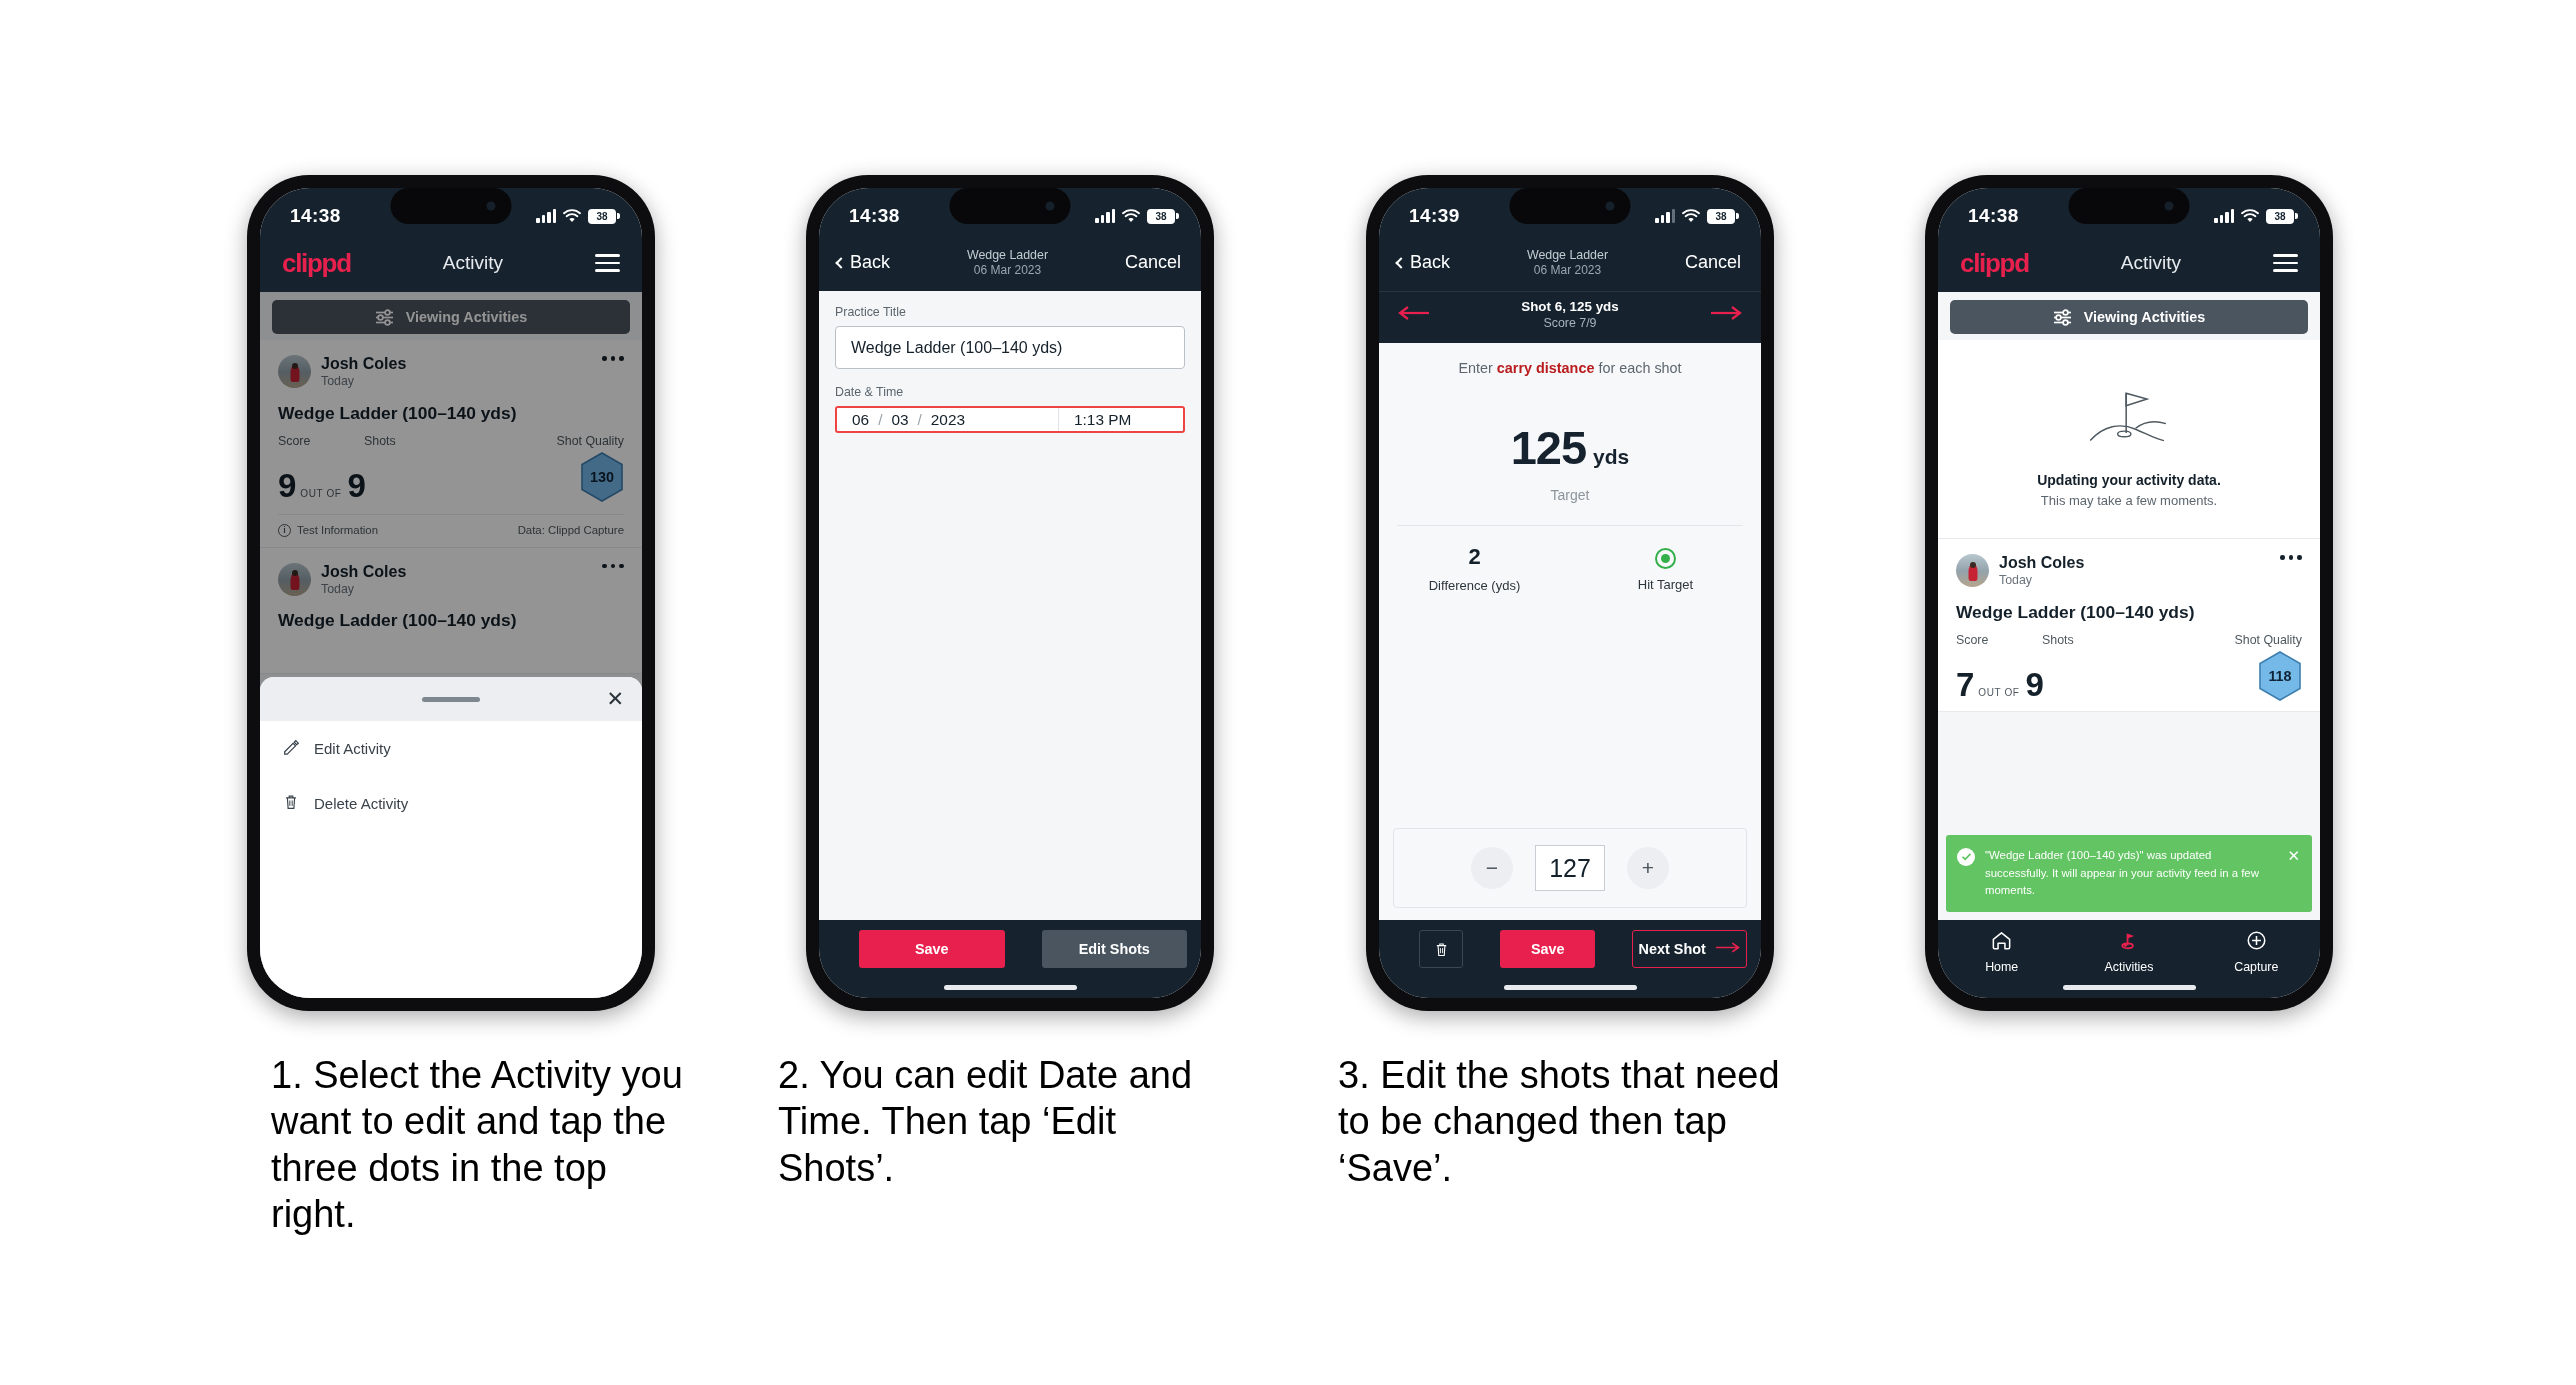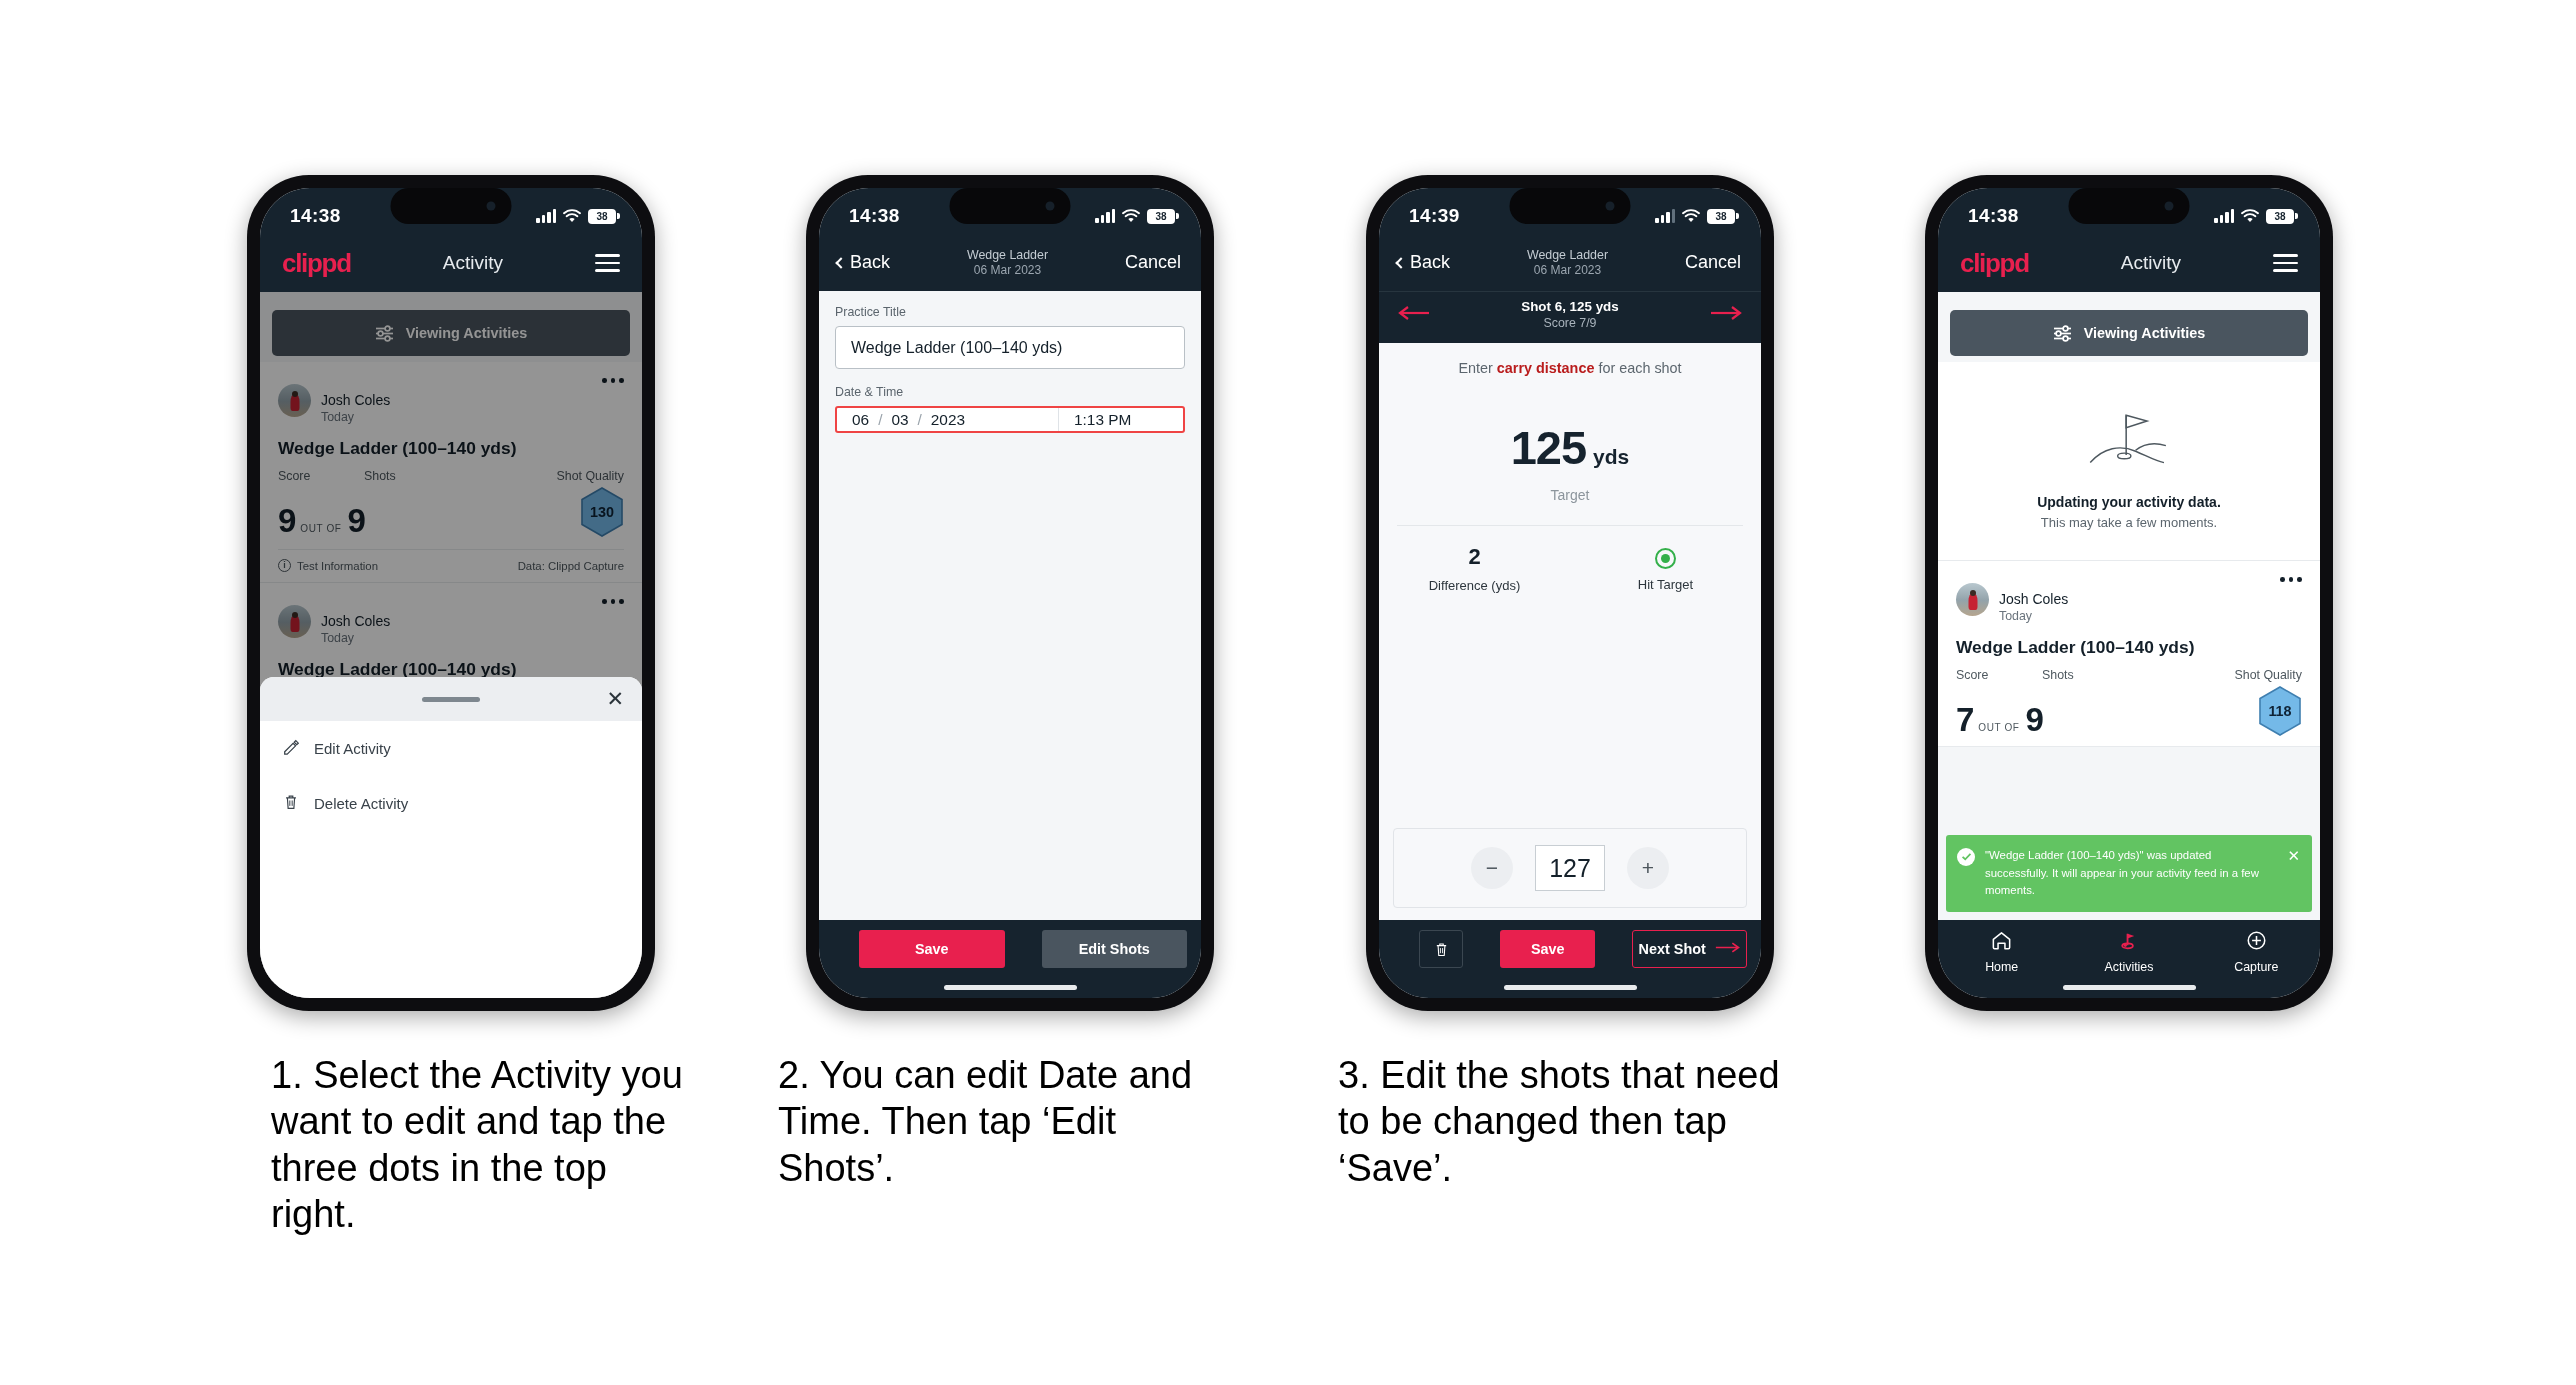--- a/index.html
+++ b/index.html
@@ -119,23 +119,23 @@
     padding: 7px 18px 11px 18px; color: #fff;
   }
   .shotnav-center { text-align: center; line-height: 1.25; }
   .shotnav-center .t1 { font-size: 13.4px; font-weight: bold; }
   .shotnav-center .t2 { font-size: 12.4px; color: #aab4bd; }
 
   
   .screen { flex: 1; position: relative; background: #f4f6f8; overflow: hidden; }
 
   .filter-bar {
-    margin: 18px 12px 6px 12px;
+    margin: 8px 12px 6px 12px;
     background: #4a555f; border-radius: 5px;
-    height: 46px; display: flex; align-items: center; justify-content: center;
+    height: 34px; display: flex; align-items: center; justify-content: center;
     gap: 12px; color: #ffffff; font-size: 14.4px; font-weight: bold;
   }
   .sliders-icon { width: 19px; height: 17px; }
 
   .feed { background: #ffffff; }
   .card { background: #fff; padding: 14px 18px 10px 18px; border-bottom: 1px solid #e7eaed; }
   .card-head { display: flex; align-items: center; gap: 10px; position: relative; }
   .avatar {
     width: 33px; height: 33px; border-radius: 50%;
     background: linear-gradient(#b9c8cf 0%, #93a3ab 52%, #b5a58e 100%);
@@ -145,21 +145,21 @@
     content: ""; position: absolute; left: 50%; top: 30%;
     transform: translateX(-50%);
     width: 9px; height: 17px; background: #c62233;
     border-radius: 45% 45% 22% 22%;
   }
   .avatar::before {
     content: ""; position: absolute; left: 50%; top: 22%;
     transform: translateX(-50%);
     width: 6px; height: 6px; border-radius: 50%; background: #3b2a24; z-index: 2;
   }
-  .who-name { font-size: 14px; font-weight: normal; color: #14202a; line-height: 1.25; margin-top: 16px; }
+  .who-name { font-size: 16px; font-weight: bold; color: #14202a; line-height: 1.25; }
   .who-when { font-size: 12.4px; color: #6a747d; line-height: 1.25; }
   .dots { position: absolute; right: 0; top: 2px; display: flex; gap: 4px; }
   .dots i { width: 4.6px; height: 4.6px; border-radius: 50%; background: #14202a; display: block; }
   .card-title { font-size: 17.4px; font-weight: bold; color: #14202a; margin: 13px 0 2px 0; }
   .stats { display: flex; align-items: flex-end; margin-top: 10px; }
   .stat-lbl { font-size: 12.4px; color: #4e585f; }
   .col-score { width: 86px; }
   .col-shots { flex: 1; }
   .col-q { text-align: right; }
   .big { font-size: 33px; font-weight: bold; color: #14202a; line-height: 1; }

